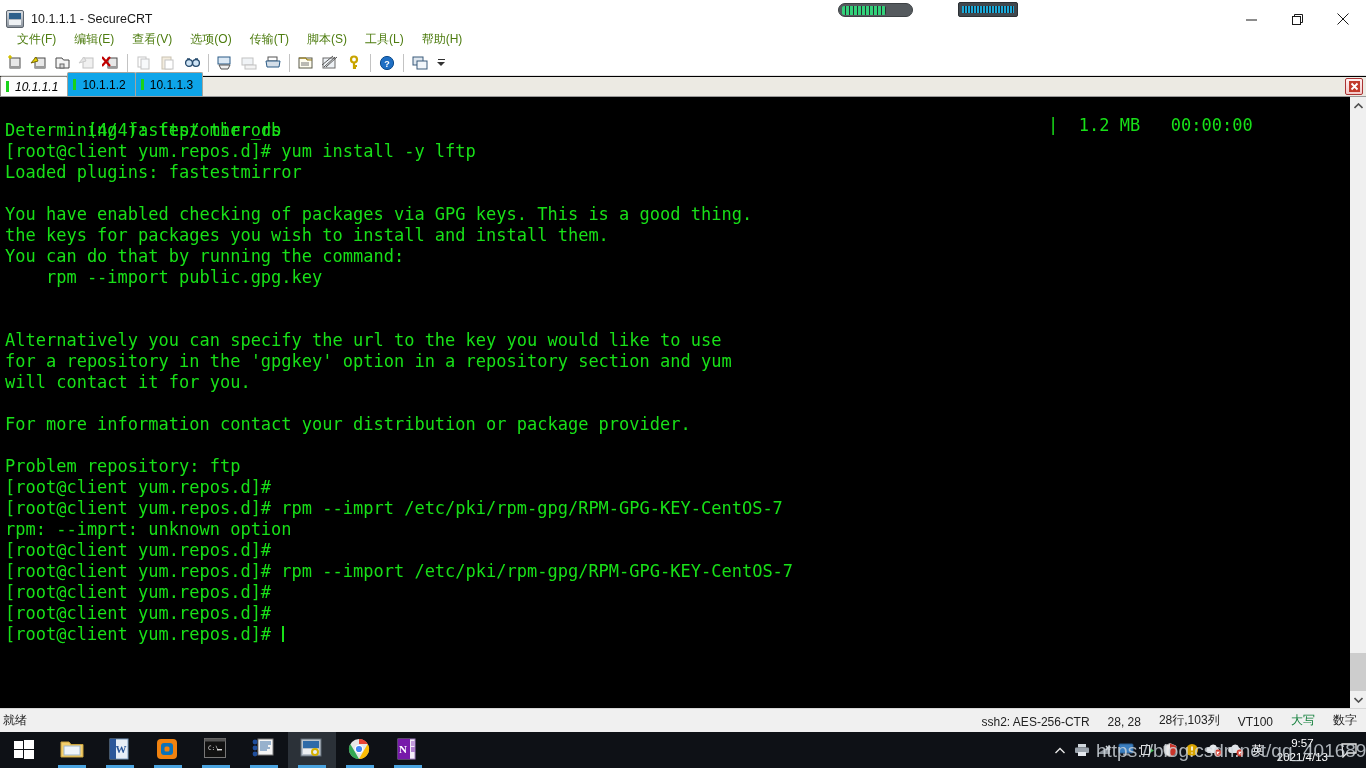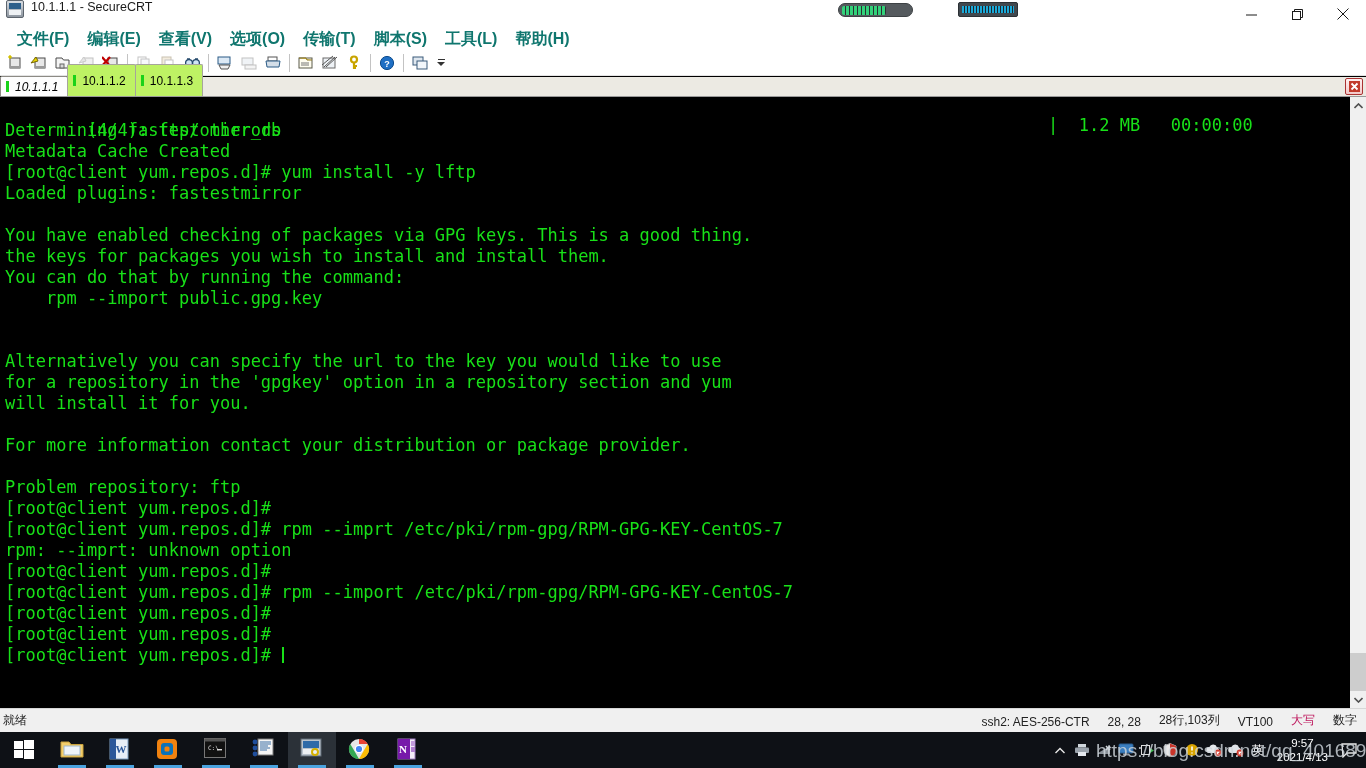--- a/index.html
+++ b/index.html
@@ -8,21 +8,21 @@
     overflow: hidden;
     background: #000;
     font-family: "Liberation Sans", sans-serif;
   }
   #app { position: relative; width: 1366px; height: 768px; }
 
   
   .titlebar {
     position: absolute; left: 0; top: 0; width: 1366px; height: 39px;
     background: #ffffff;
-    display: flex; 
+    display: flex; align-items: center;
     border-bottom: 1px solid #f0f0f0;
   }
   .tb-icon {
     width: 18px; height: 18px; margin-left: 6px; margin-right: 7px;
     background: linear-gradient(#d9dde2,#8d959f);
     border: 1px solid #5c646d; border-radius: 2px;
     position: relative; flex: none;
   }
   .tb-icon:before {
     content: ""; position: absolute; left: 2px; top: 2px; right: 2px; height: 6px;
@@ -59,23 +59,22 @@
     position: absolute; left: 3px; top: 3px; width: 52px; height: 7px;
     background: repeating-linear-gradient(to right,#1aa8d8 0 2px,#20262b 2px 3px);
   }
 
   
   .menubar {
     position: absolute; left: 0; top: 28px; width: 1366px; height: 22px;
     background: #ffffff; display: flex; align-items: center; padding-left: 8px;
   }
   .menuitem {
-    font-size: 16px; color: #0f766e; padding: 2px 9px; white-space: nowrap;
+    font-size: 12px; color: #4d7c0f; padding: 2px 9px; white-space: nowrap;
     line-height: 16px;
-    font-weight: bold;
   }
 
   
   .toolbar {
     position: absolute; left: 0; top: 50px; width: 1366px; height: 26px;
     background: #ffffff; display: flex; align-items: center; padding-left: 3px;
     border-bottom: 1px solid #e3e3e3;
   }
   .tbtn {
     width: 22px; height: 22px; margin: 0 1px; position: relative;
@@ -91,22 +90,22 @@
   .tb-overflow i { display:block; width: 7px; height: 1px; background: #333; }
   .tb-overflow b { display:block; width:0;height:0;border-left:4px solid transparent;border-right:4px solid transparent;border-top:4px solid #333; }
 
   
   .tabbar {
     position: absolute; left: 0; top: 77px; width: 1366px; height: 20px;
     background: #eceae3; display: flex; align-items: flex-end;
     border-bottom: 1px solid #9a9a9a;
   }
   .tab {
-    height: 32px; display: flex; align-items: center; padding: 0 9px 0 5px;
-    font-size: 12px; color: #000; background: #bef264;
+    height: 24px; display: flex; align-items: center; padding: 0 9px 0 5px;
+    font-size: 12px; color: #000; background: #0ea5e9;
     border: 1px solid #a6a49c; border-bottom: none; margin-right: -1px;
     border-radius: 2px 2px 0 0; white-space: nowrap;
   }
   .tab.active { background: #fdfdfd; height: 20px; border-color: #8c8a84; font-style: italic; }
   .tab .dot {
     width: 3px; height: 11px; background: #19d219; margin-right: 6px; flex: none;
   }
   .tabclose {
     position: absolute; right: 3px; top: 1px; width: 18px; height: 17px;
     background: linear-gradient(#fff0f0,#f2c9c9);
@@ -152,21 +151,21 @@
 
   
   .statusbar {
     position: absolute; left: 0; top: 708px; width: 1366px; height: 24px;
     background: #f0f0f0; border-top: 1px solid #d7d7d7;
     display: flex; align-items: center; font-size: 12px; color: #222;
   }
   .sb-left { padding-left: 3px; }
   .sb-right { margin-left: auto; display: flex; align-items: flex-end; }
   .sb-cell { padding: 0 9px; white-space: nowrap; }
-  .sb-cell.gray { color: #be185d; }
+  .sb-cell.gray { color: #15803d; }
 
   
   .taskbar {
     position: absolute; left: 0; top: 732px; width: 1366px; height: 36px;
     background: #0e1116; display: flex; align-items: center;
   }
   .tk-start {
     width: 48px; height: 36px; display: flex; align-items: center; justify-content: center;
   }
   .tk-item {
@@ -386,33 +385,32 @@
     </div>
   </div>
 
   <div class="terminal">
     <div class="term-inner">
       <div class="tline first">
         <span>(4/4): ftp/other_db</span>
         <span class="right">|  1.2 MB   00:00:00</span>
       </div>
       <div class="tline">Determining fastest mirrors</div>
-      <div class="tline">Metadata Cache Created</div>
       <div class="tline">[root@client yum.repos.d]# yum install -y lftp</div>
       <div class="tline">Loaded plugins: fastestmirror</div>
       <div class="tline"></div>
       <div class="tline">You have enabled checking of packages via GPG keys. This is a good thing.</div>
       <div class="tline">the keys for packages you wish to install and install them.</div>
       <div class="tline">You can do that by running the command:</div>
       <div class="tline">    rpm --import public.gpg.key</div>
       <div class="tline"></div>
       <div class="tline"></div>
       <div class="tline">Alternatively you can specify the url to the key you would like to use</div>
       <div class="tline">for a repository in the 'gpgkey' option in a repository section and yum</div>
-      <div class="tline">will install it for you.</div>
+      <div class="tline">will contact it for you.</div>
       <div class="tline"></div>
       <div class="tline">For more information contact your distribution or package provider.</div>
       <div class="tline"></div>
       <div class="tline">Problem repository: ftp</div>
       <div class="tline">[root@client yum.repos.d]#</div>
       <div class="tline">[root@client yum.repos.d]# rpm --imprt /etc/pki/rpm-gpg/RPM-GPG-KEY-CentOS-7</div>
       <div class="tline">rpm: --imprt: unknown option</div>
       <div class="tline">[root@client yum.repos.d]#</div>
       <div class="tline">[root@client yum.repos.d]# rpm --import /etc/pki/rpm-gpg/RPM-GPG-KEY-CentOS-7</div>
       <div class="tline">[root@client yum.repos.d]#</div>

